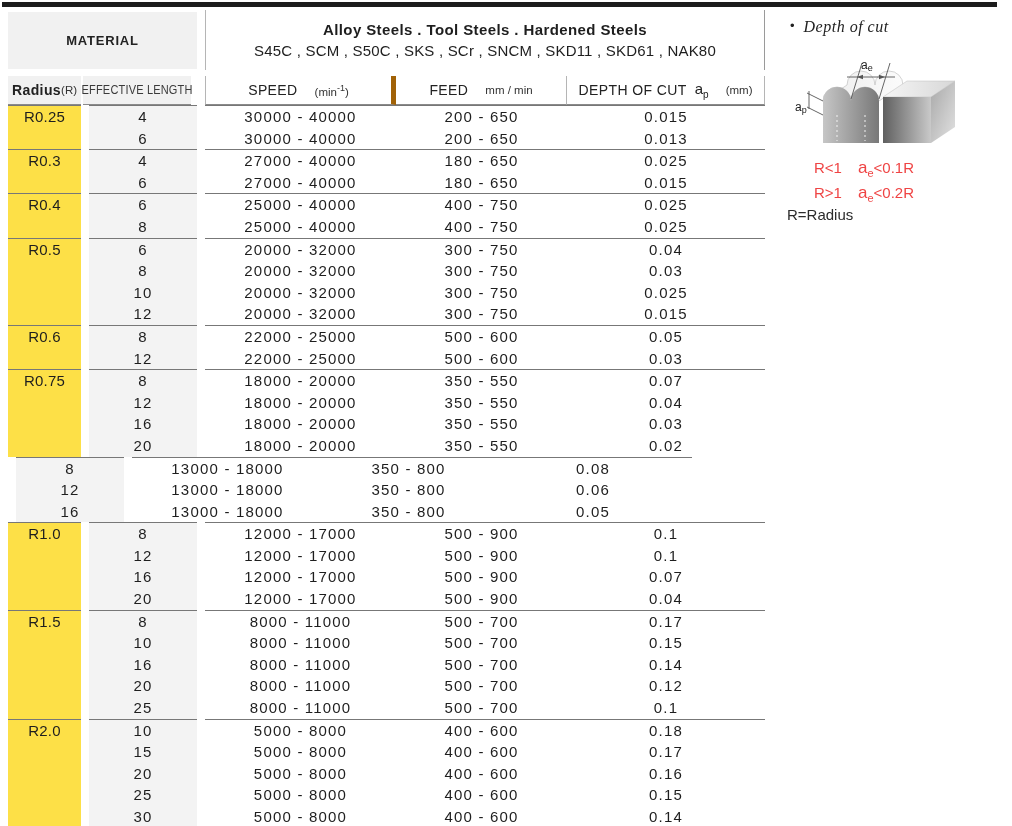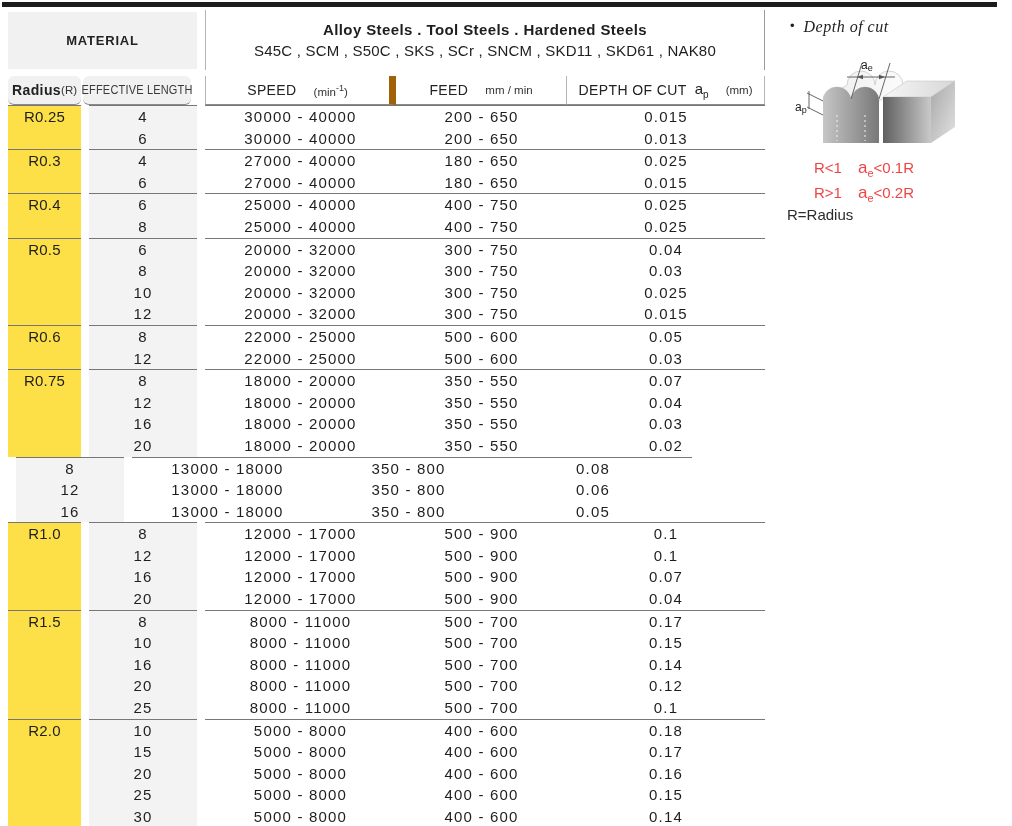--- a/index.html
+++ b/index.html
@@ -23,24 +23,24 @@
   }
   .alloy-line1 { font-weight:bold; font-size:15px; letter-spacing:0.4px; }
   .alloy-line2 { font-size:15px; letter-spacing:0.2px; }
 
   
   .col-head {
     position:absolute; top:76px; height:29px;
     display:flex; align-items:center; justify-content:center;
     border-bottom:1px solid #8a8a8a; white-space:nowrap;
   }
-  .ch-gray { background:#f1f1f1;border-radius:6px; }
+  .ch-gray { background:#f1f1f1; }
   #h-radius { left:8px;   width:73px; }
   #h-len    { left:83px;  width:108px; }
-  #h-speed  { left:205px; width:191px; border-left:1px solid #b5b5b5; border-right:7px solid #a16207; }
+  #h-speed  { left:205px; width:191px; border-left:1px solid #b5b5b5; border-right:5px solid #a16207; }
   #h-feed   { left:396px; width:171px; border-right:1px solid #b5b5b5; }
   #h-depth  { left:567px; width:198px; border-right:1px solid #b5b5b5; }
   .h-main { font-size:14px; letter-spacing:0.4px; color:#222; }
   .h-bold { font-weight:bold; }
   .h-unit { font-size:11.5px; color:#333; margin-left:17px; }
   .h-unit sup { font-size:9px; }
   .h-paren { font-size:11.5px; color:#333; }
   .h-sym  { font-size:15px; margin-left:8px; }
   .h-sym sub { font-size:10px; }
   .cond { display:inline-block; transform:scaleX(0.88); font-size:12.5px; color:#3a3a3a; letter-spacing:0.2px; }

